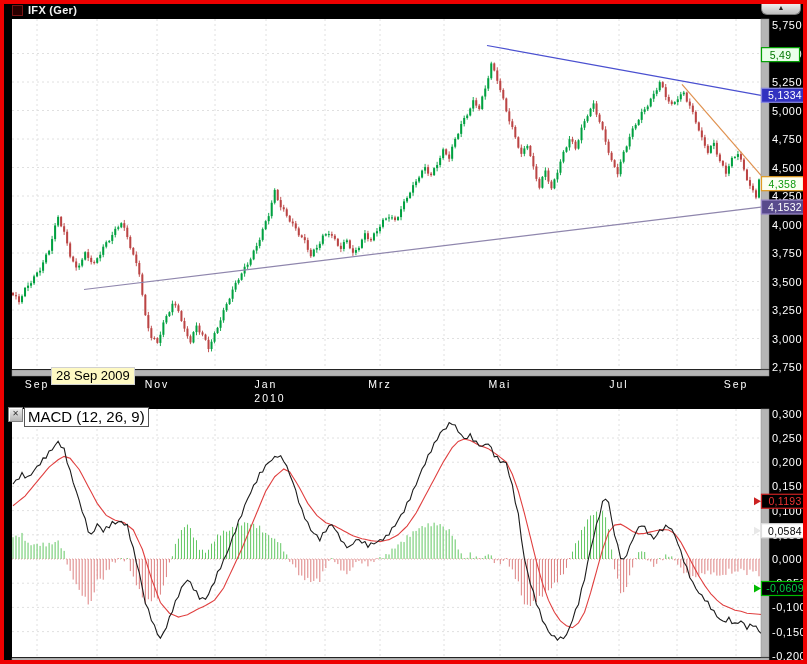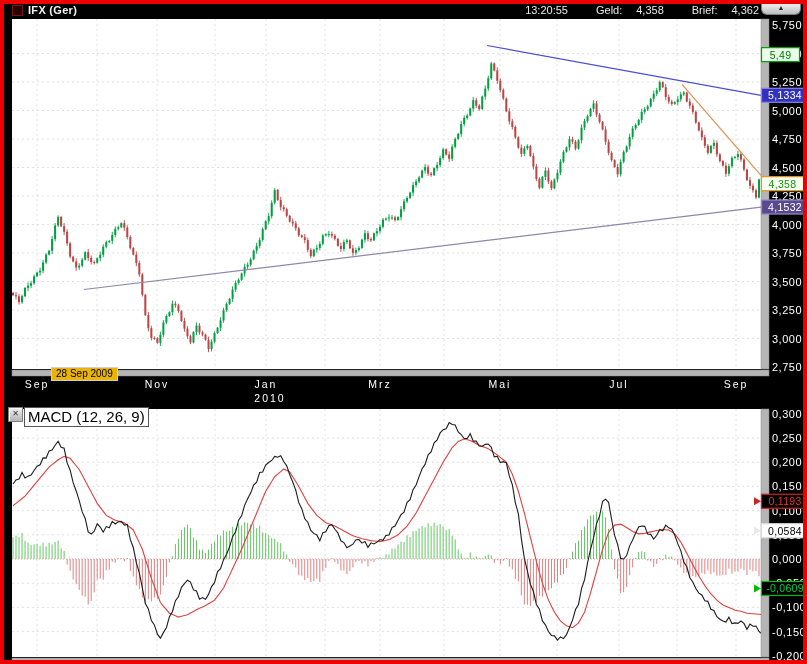--- a/index.html
+++ b/index.html
@@ -10,37 +10,36 @@
   #symbol{position:absolute;left:24px;top:0px;font-size:11px;font-weight:bold;color:#f2f2f2;letter-spacing:0.3px;}
   #chart-icon{position:absolute;left:8px;top:1px;width:9px;height:9px;border:1px solid #7a1414;background:#2a0000;}
   #quote{position:absolute;right:44px;top:0px;font-size:11px;color:#e8e8e8;white-space:nowrap;}
   #quote span{margin-left:14px;}
   #collapse-btn{position:absolute;right:2px;top:-1px;width:38px;height:11px;
       background:linear-gradient(#f5f5f5,#bdbdbd);border:1px solid #7d7d7d;border-top:none;
       border-radius:0 0 6px 6px;font-size:7px;line-height:10px;text-align:center;color:#222;cursor:pointer;}
   svg{position:absolute;left:0;display:block;}
   #price-svg{top:11px;}
   #macd-svg{top:401px;}
-  #date-tooltip{position:absolute;left:47px;top:363px;background:#eab308;color:#000;
-      font-size:10px;padding:0px 4px 1px 4px;border:1px solid #d0d0d0;white-space:nowrap;z-index:5;}
+  #date-tooltip{position:absolute;left:47px;top:363px;background:#fef9c3;color:#000;
+      font-size:13px;padding:0px 4px 1px 4px;border:1px solid #d0d0d0;white-space:nowrap;z-index:5;}
   #macd-box{position:absolute;left:4px;top:403px;z-index:5;display:flex;align-items:flex-start;}
   #macd-close{width:13px;height:13px;background:linear-gradient(#efefef,#b5b5b5);
       border:1px solid #808080;box-shadow:inset 1px 1px 0 #fff;font-size:8px;line-height:12px;
       text-align:center;color:#333;cursor:pointer;}
   #macd-label{margin-left:1px;background:#fff;border:1px solid #555;color:#000;
       font-size:15px;padding:0 3px 1px 3px;white-space:nowrap;}
 </style>
 </head>
 <body>
 
 <div id="app">
   <div id="header">
     <span id="chart-icon"></span>
     <span id="symbol">IFX (Ger)</span>
-    <span id="quote"><span>13:20:55</span><span><span>Geld:</span><span>4,358</span></span><span><span>Brief:</span><span>4,362</span></span></span>
     <div id="collapse-btn">▲</div>
   </div>
 
   <svg id="price-svg" width="799" height="390">
       <g transform="translate(8,4)">
         <rect x="0" y="0" width="749" height="350" fill="#ffffff"></rect>
         <g>
           <line x1="25" y1="0" x2="25" y2="350" stroke="#e0e0e0" stroke-dasharray="2,3"></line>
           <line x1="85" y1="0" x2="85" y2="350" stroke="#e0e0e0" stroke-dasharray="2,3"></line>
           <line x1="145" y1="0" x2="145" y2="350" stroke="#e0e0e0" stroke-dasharray="2,3"></line>

